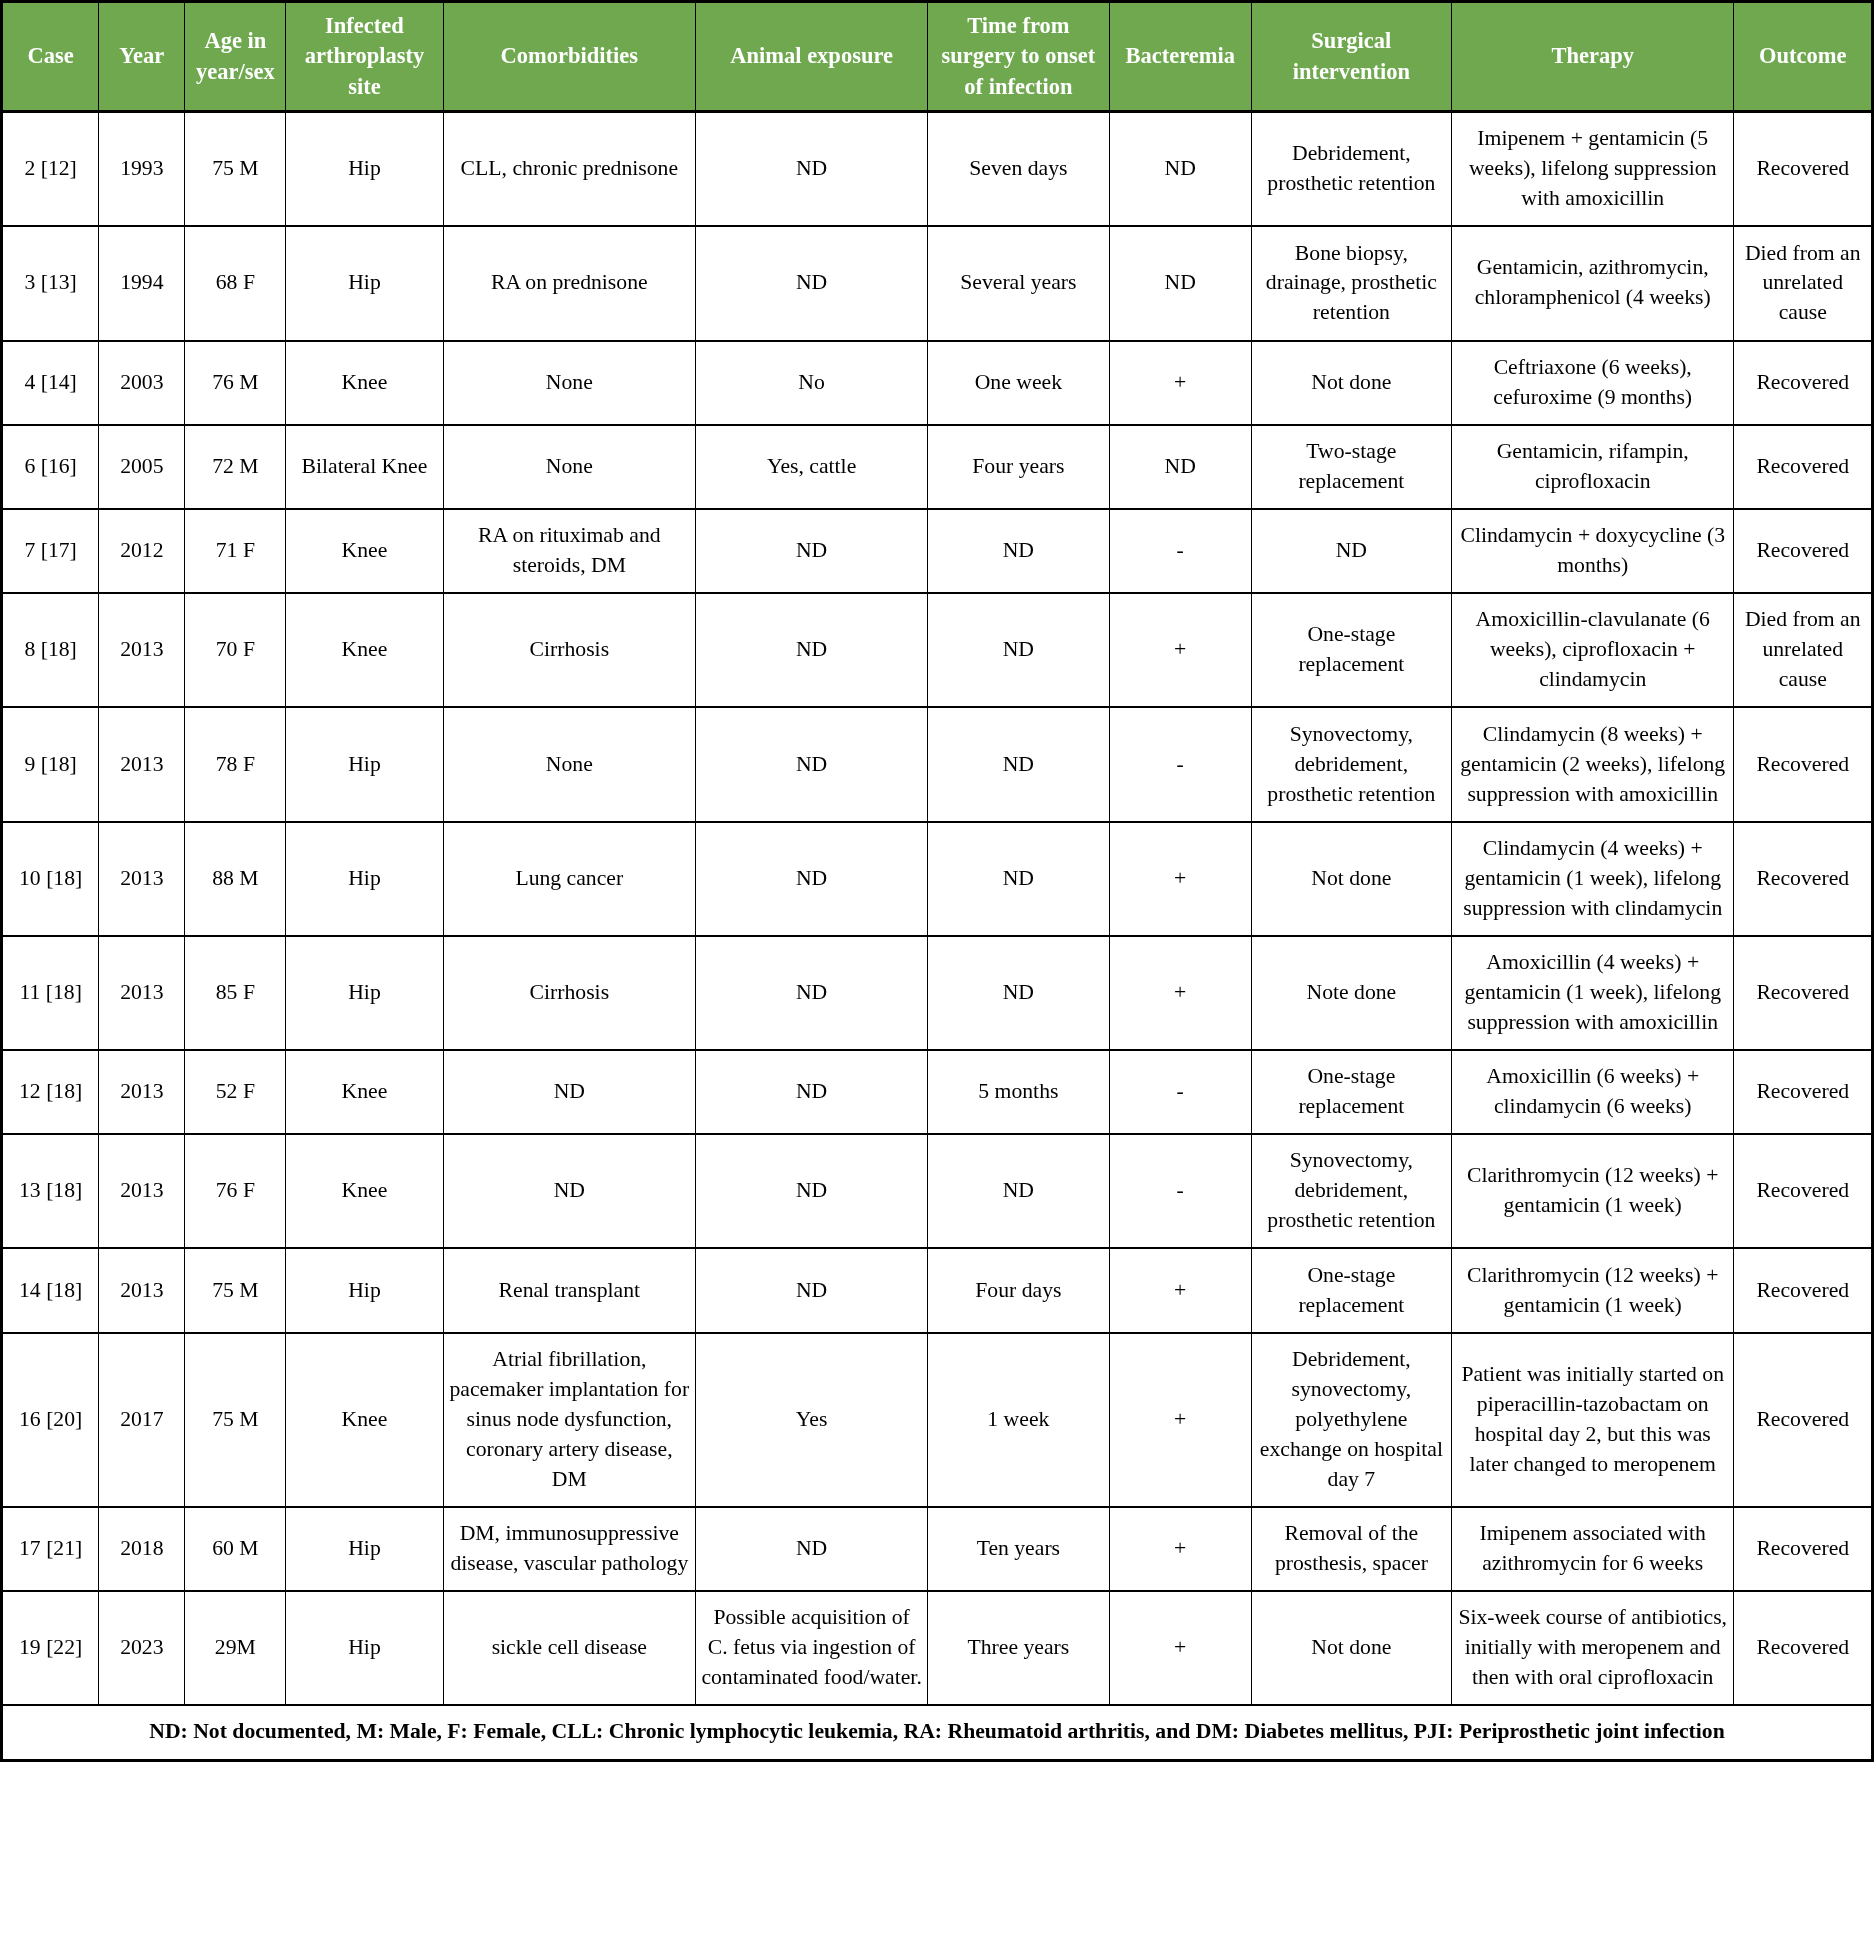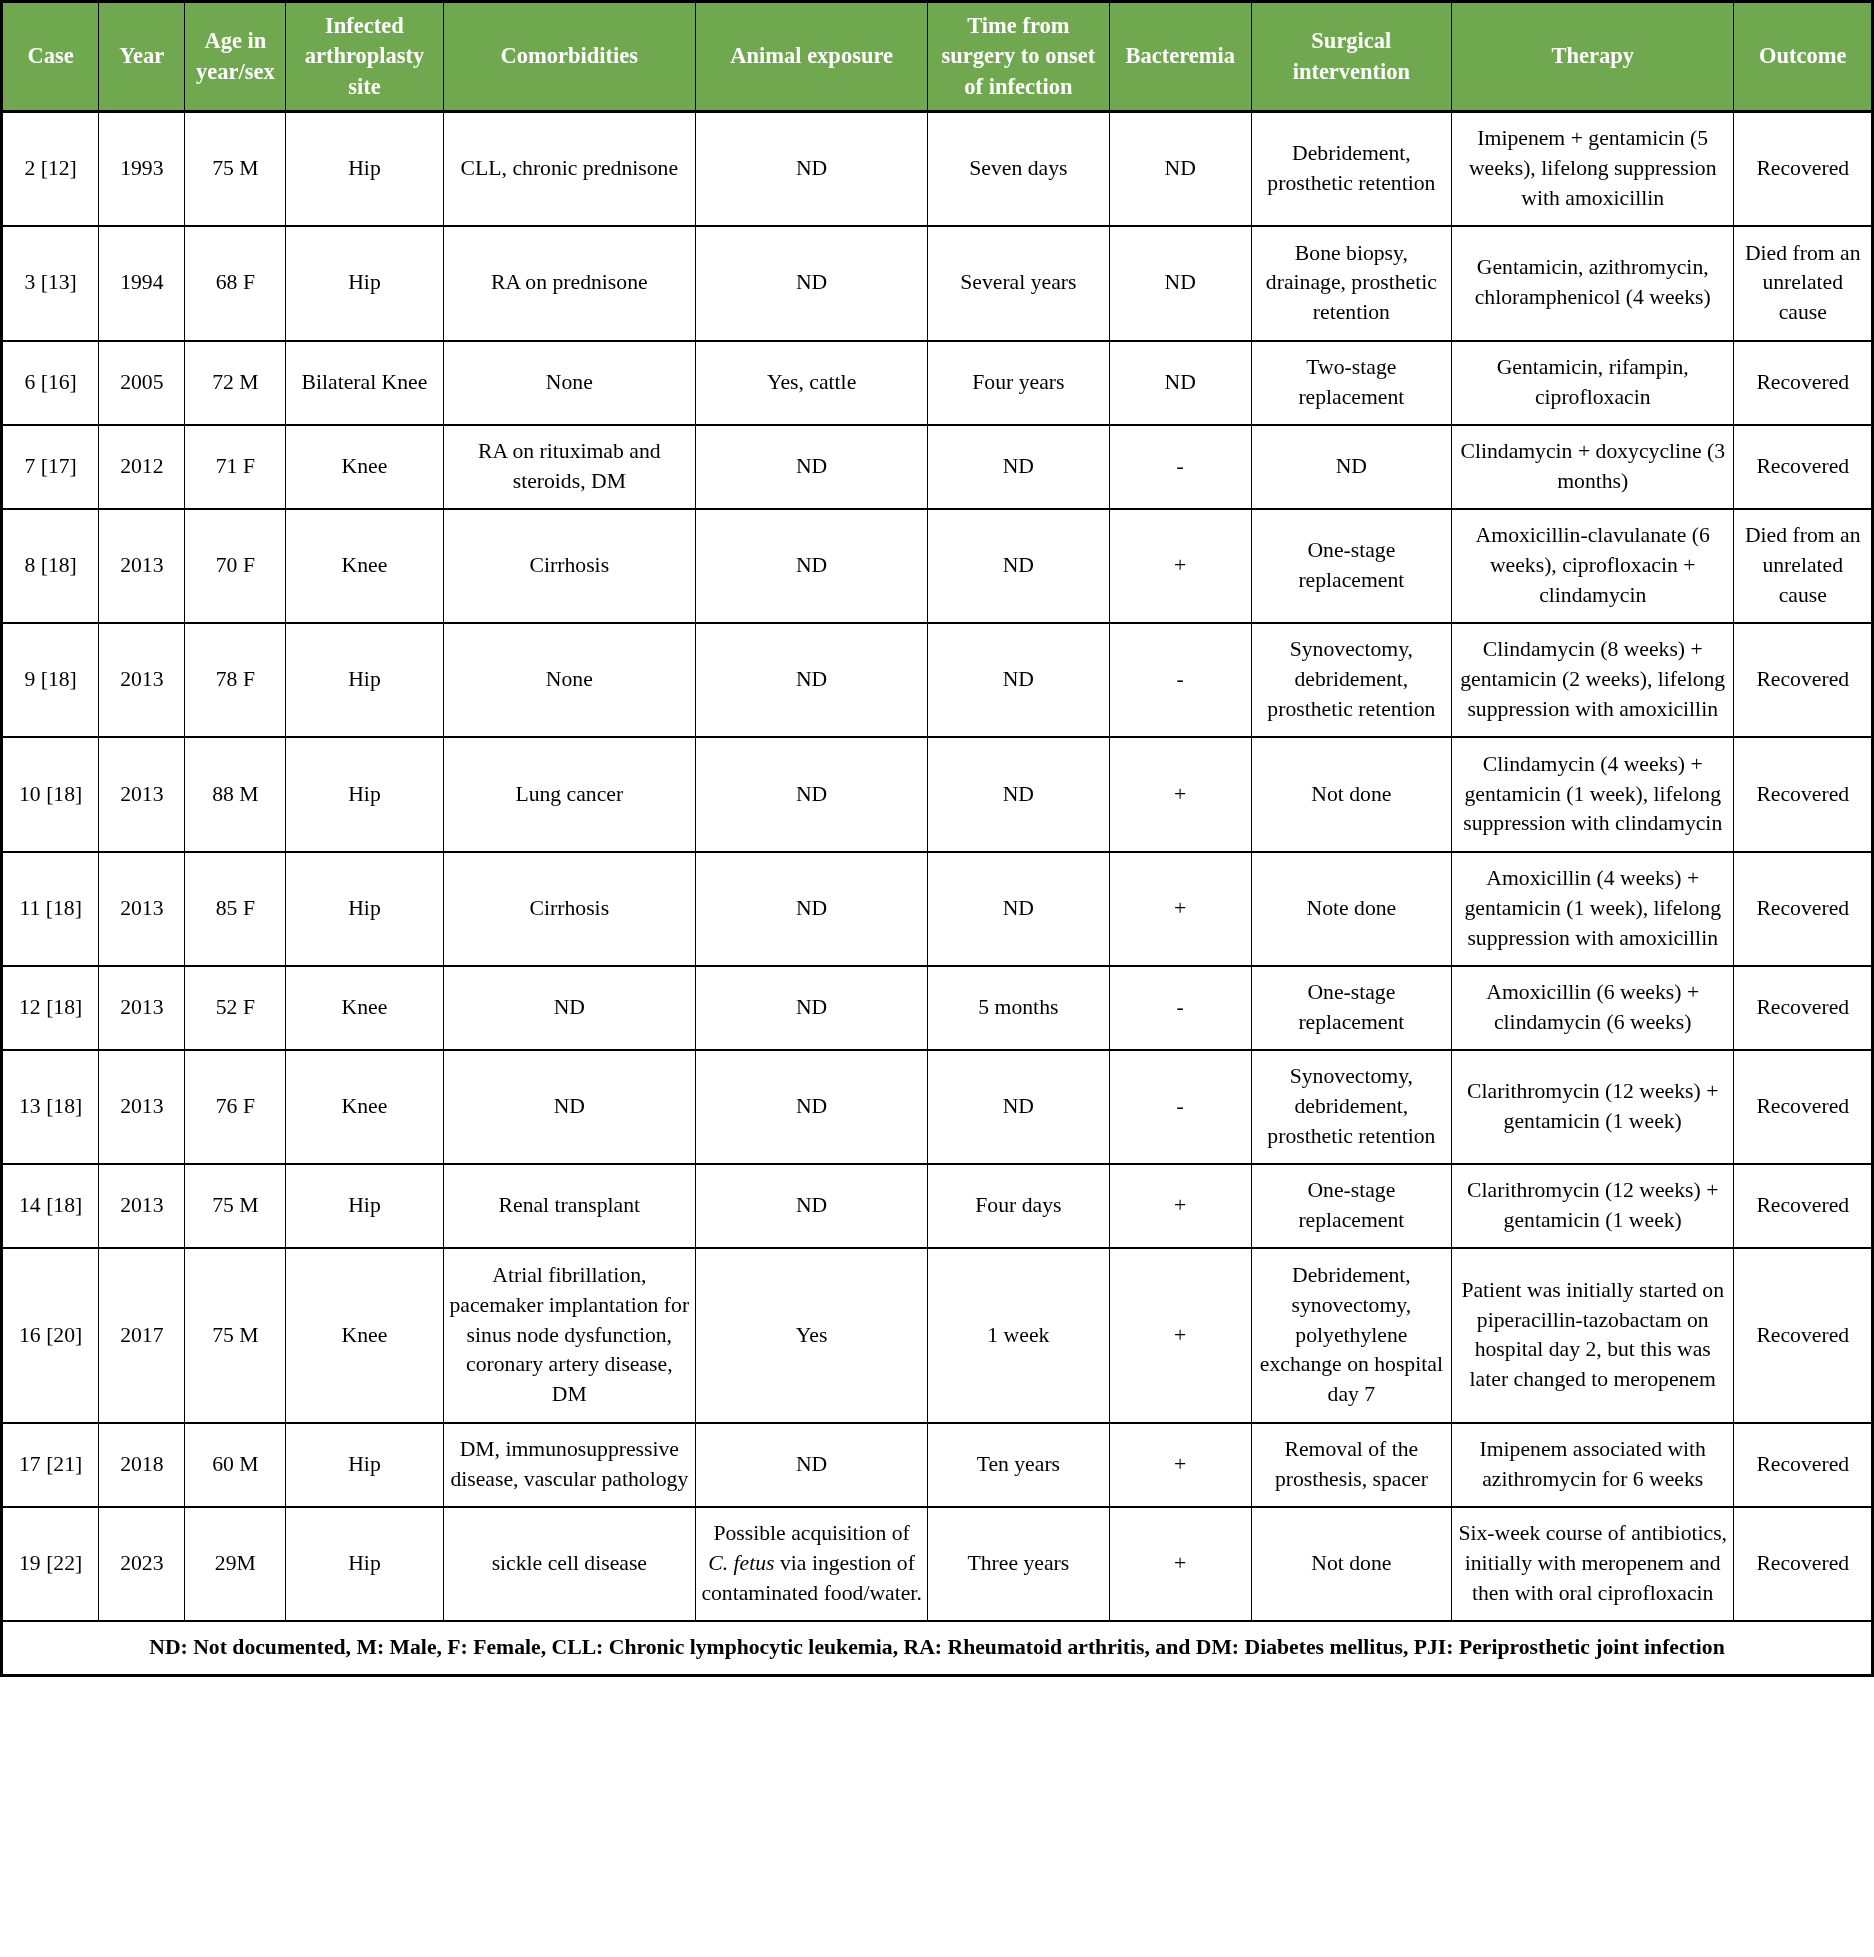--- a/index.html
+++ b/index.html
@@ -32,21 +32,21 @@
     word-wrap:break-word;
   }
   table.cases tr{min-height:56px;}
   td.footer-cell{
     font-weight:bold;
     font-size:23px;
     padding:22.5px 8px;
     border-top:3.2px solid #000;
     text-align:center;
   }
-  .italic{font-style:italic;text-align:center;}
+  .italic{text-align:center;}
 </style>
 </head>
 <body>
 
 <div class="page">
   <table class="cases">
     <colgroup id="colgroup">
         <col style="width: 5.2%;">
         <col style="width: 4.6%;">
         <col style="width: 5.4%;">
@@ -95,20 +95,33 @@
           <td>Hip</td>
           <td>RA on prednisone</td>
           <td>ND</td>
           <td>Several years</td>
           <td>ND</td>
           <td>Bone biopsy, drainage, prosthetic retention</td>
           <td>Gentamicin, azithromycin, chloramphenicol (4 weeks)</td>
           <td>Died from an unrelated cause</td>
         </tr>
         <tr>
+          <td>4 [14]</td>
+          <td>2003</td>
+          <td>76 M</td>
+          <td>Knee</td>
+          <td>None</td>
+          <td>No</td>
+          <td>One week</td>
+          <td>+</td>
+          <td>Not done</td>
+          <td>Ceftriaxone (6 weeks), cefuroxime (9 months)</td>
+          <td>Recovered</td>
+        </tr>
+        <tr>
           <td>6 [16]</td>
           <td>2005</td>
           <td>72 M</td>
           <td>Bilateral Knee</td>
           <td>None</td>
           <td>Yes, cattle</td>
           <td>Four years</td>
           <td>ND</td>
           <td>Two-stage replacement</td>
           <td>Gentamicin, rifampin, ciprofloxacin</td>

